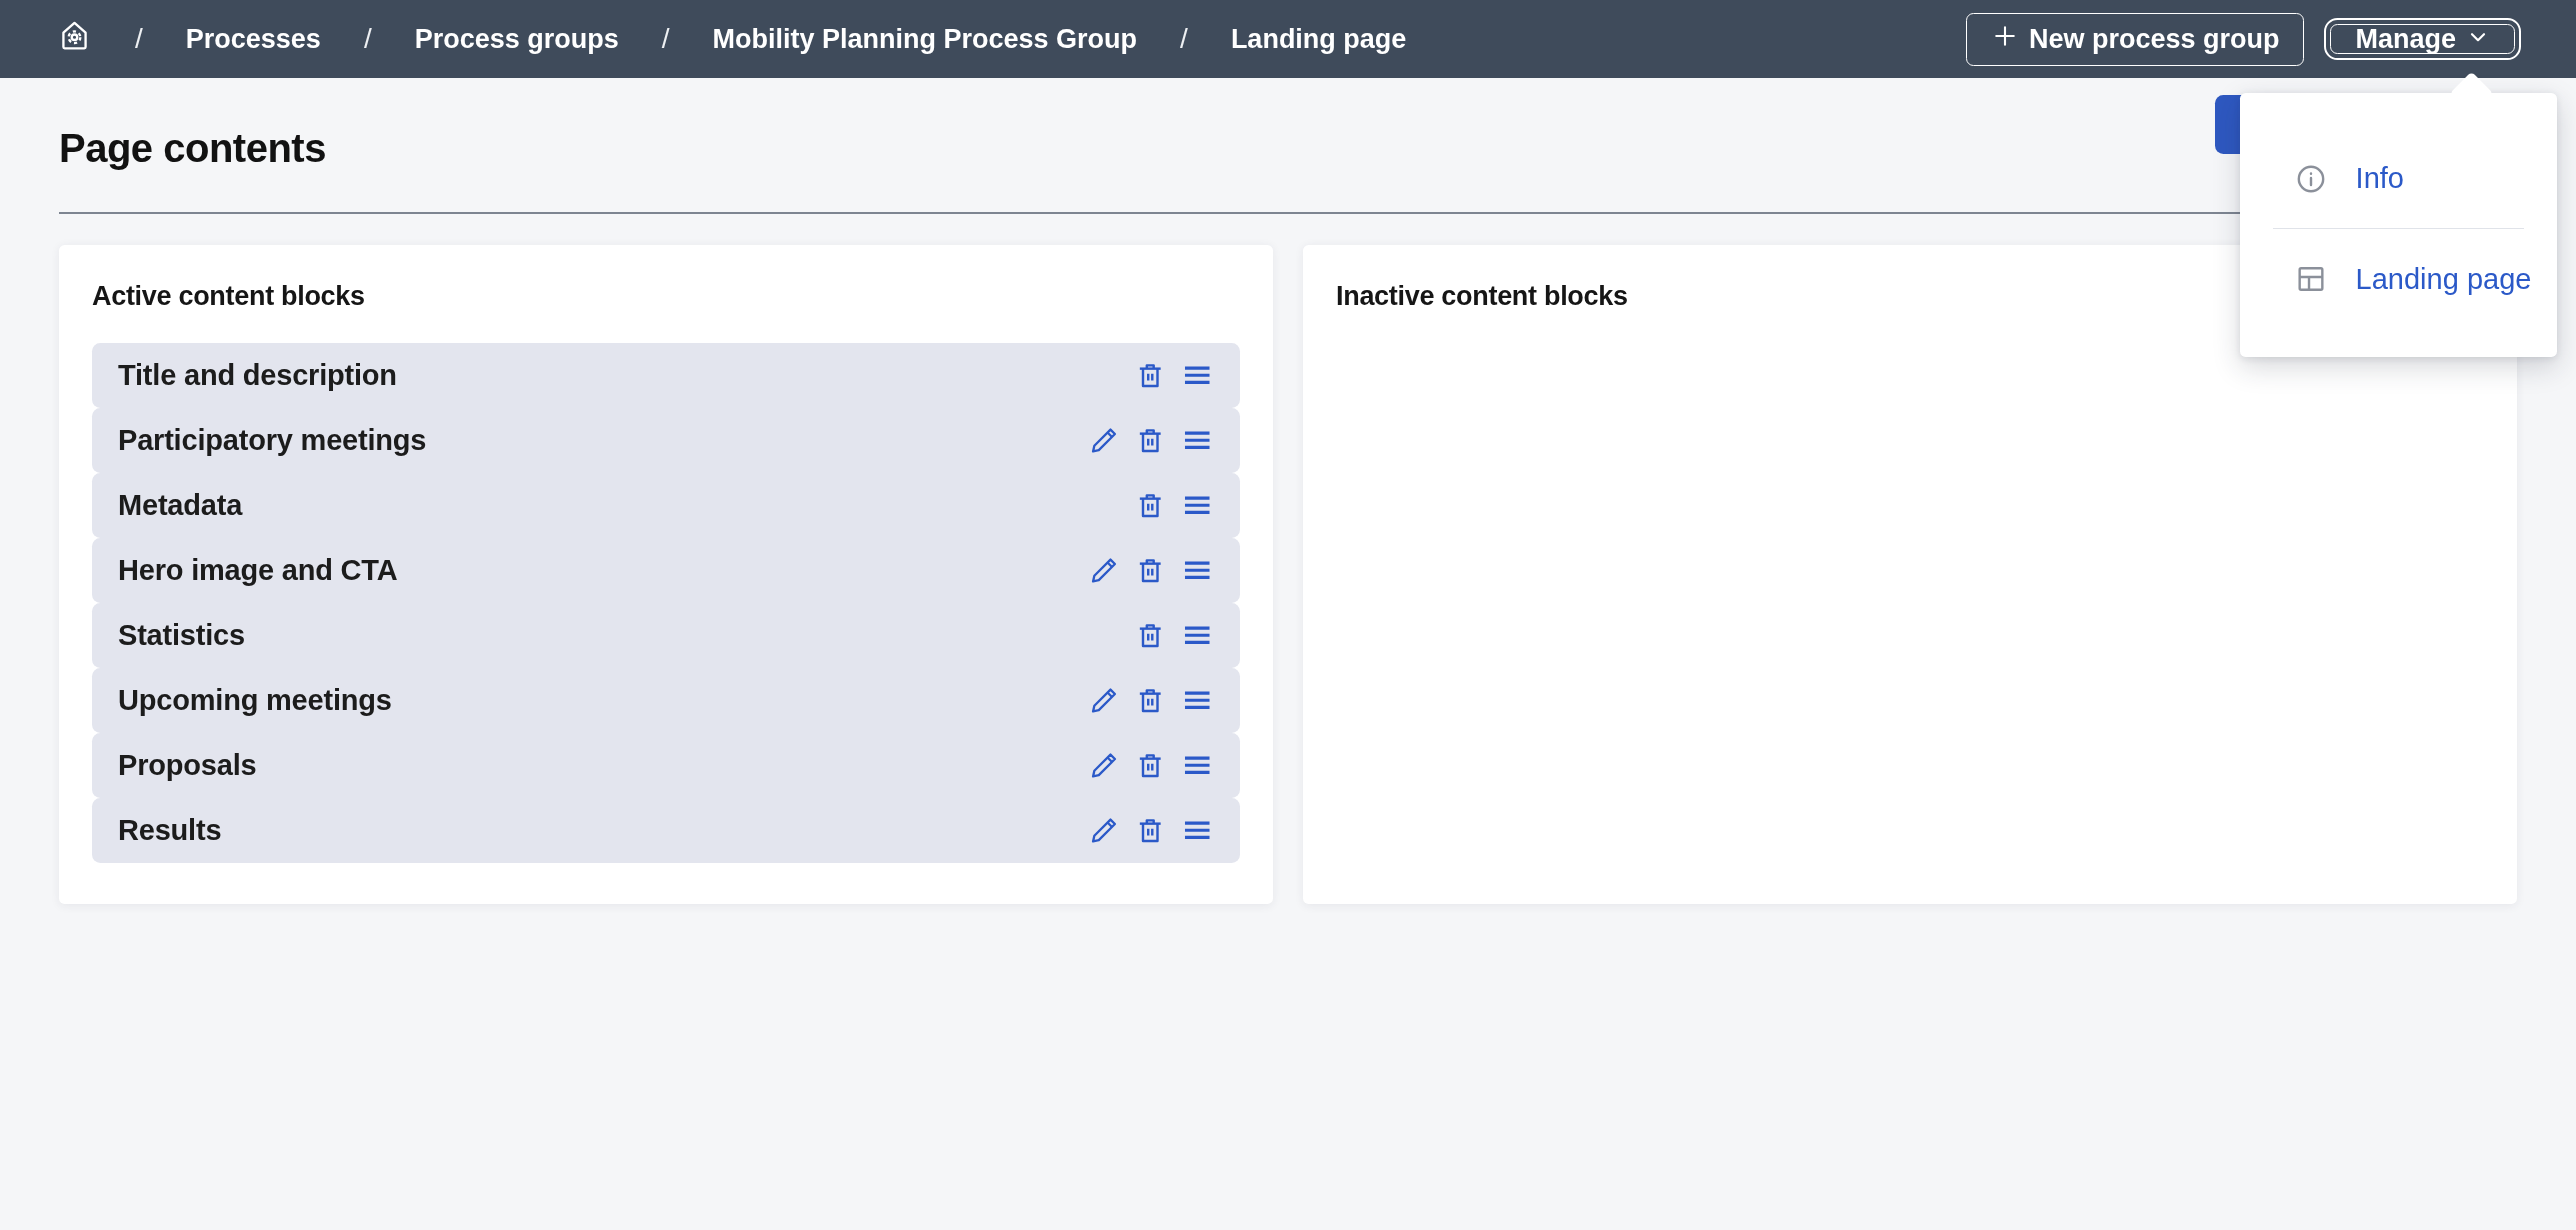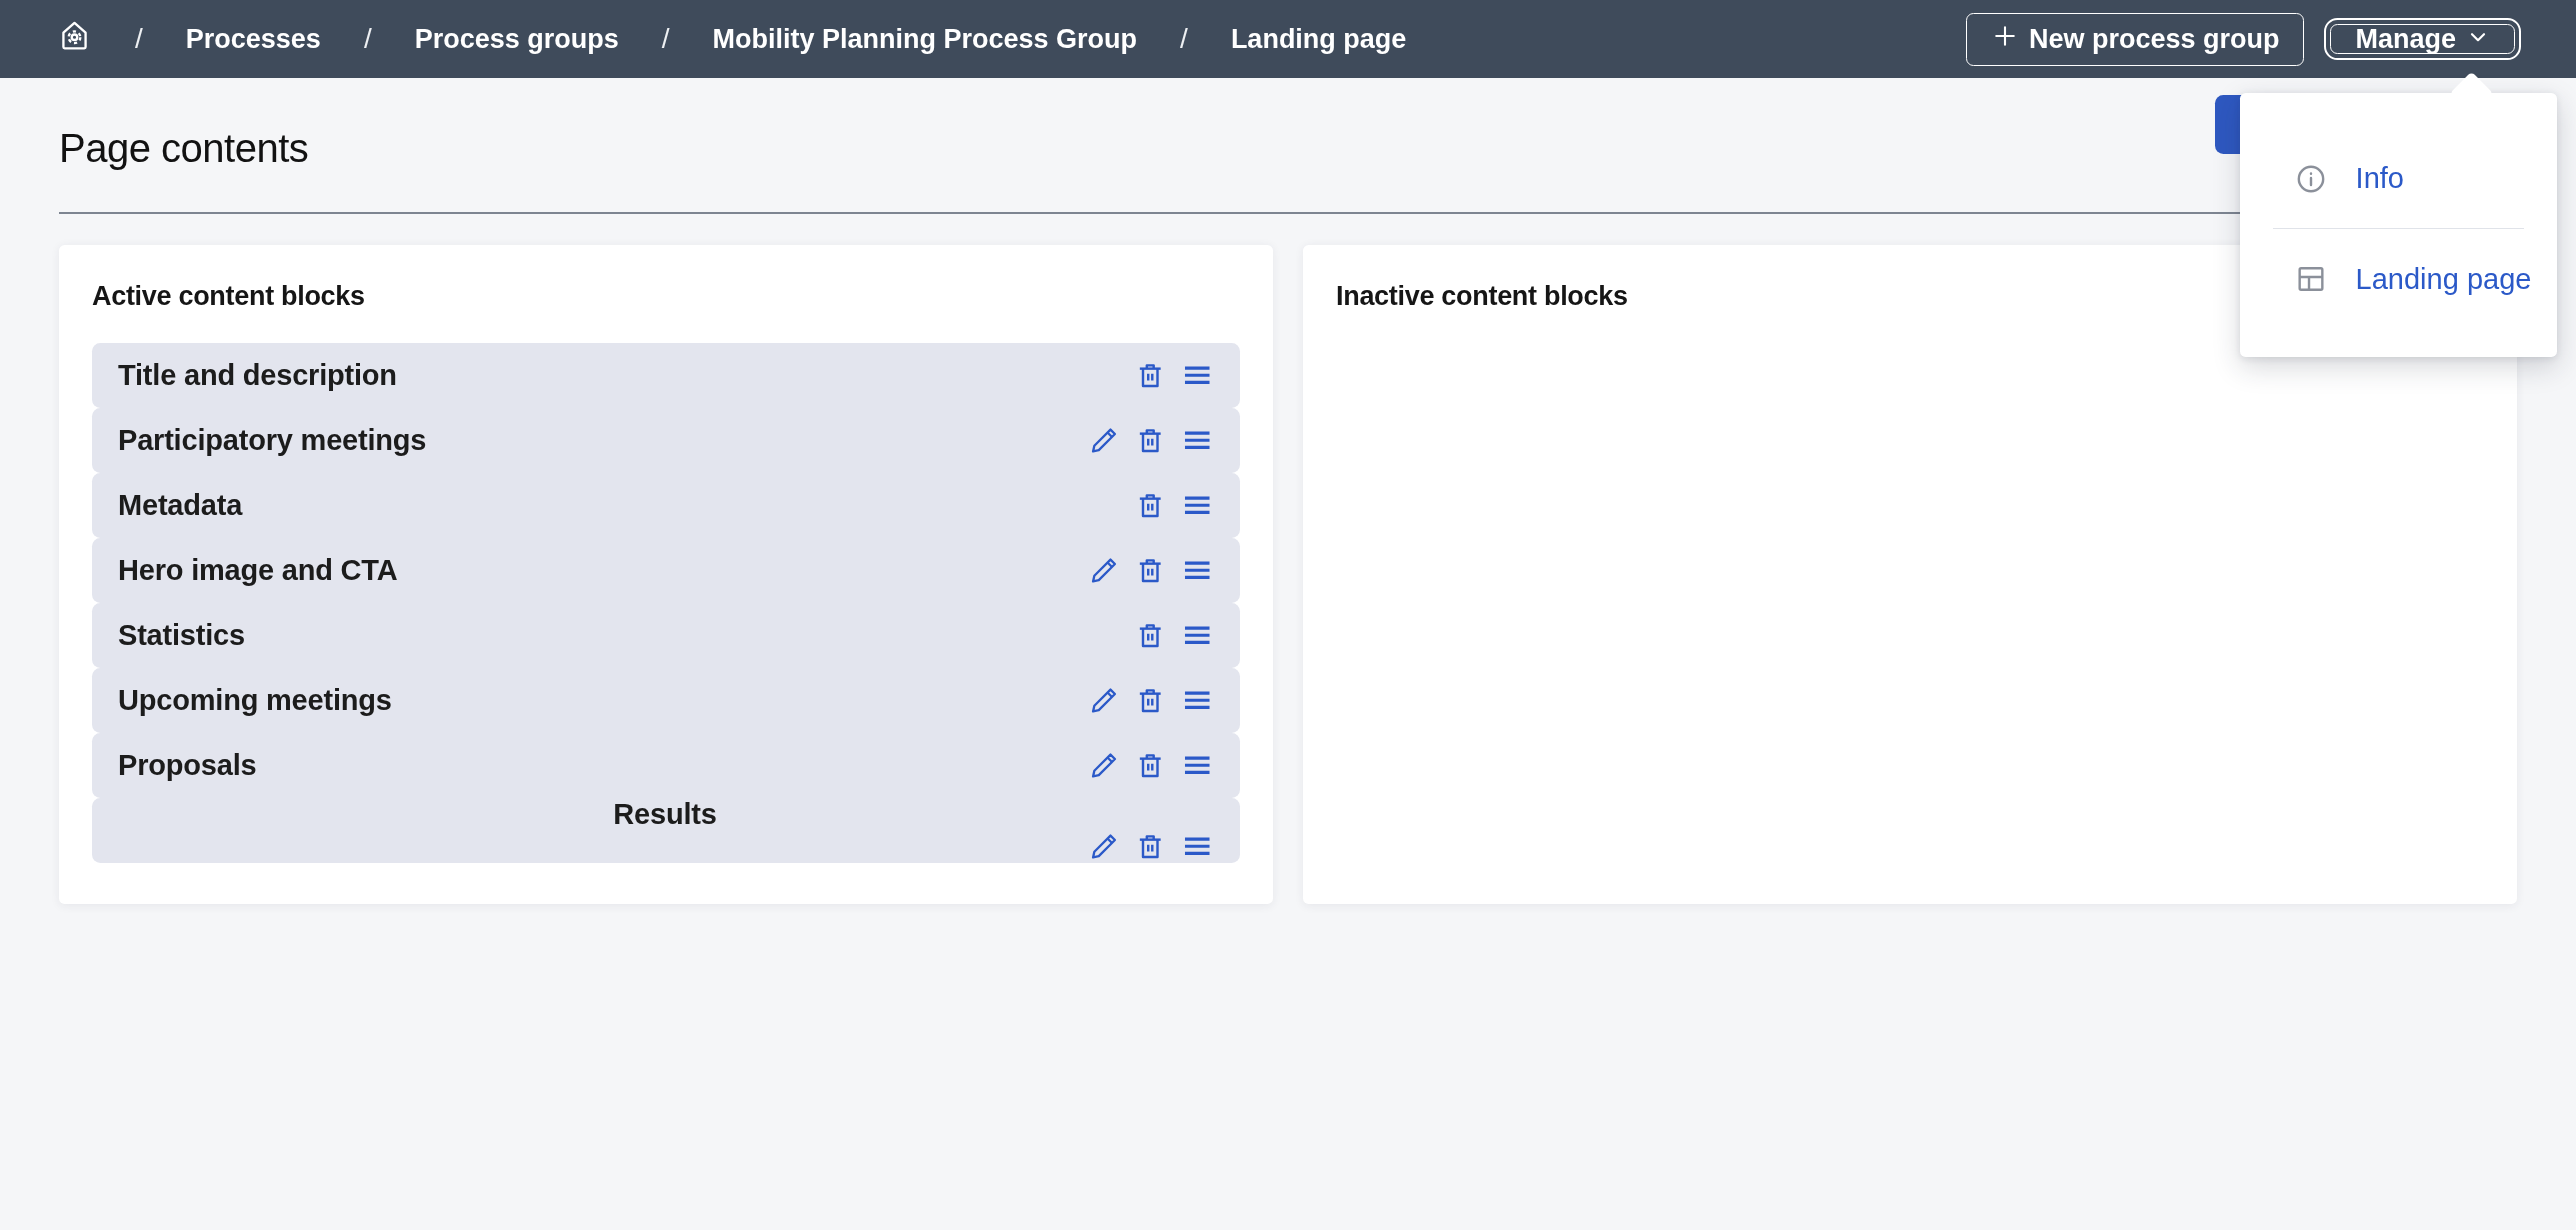--- a/index.html
+++ b/index.html
@@ -66,21 +66,21 @@
   
   .page-head {
     display: flex;
     align-items: center;
     justify-content: space-between;
     padding: 48px 59px 0;
     position: relative;
   }
   .page-title {
     font-size: 40px;
-    font-weight: 400;
+    font-weight: 700;
     color: #121212;
     letter-spacing: -0.5px;
   }
   .obscured-primary-btn {
     position: absolute;
     top: 95px;
     right: 176px;
     width: 185px;
     height: 59px;
     border: none;
@@ -117,21 +117,21 @@
     letter-spacing: -0.3px;
   }
   .block-row {
     height: 65px;
     background: #e3e5ee;
     border-radius: 8.3px;
     display: flex;
     align-items: center;
     padding: 0 28px 0 26px;
   }
-  .block-row:last-child { margin-bottom: 0; flex-direction: column; }
+  .block-row:last-child { margin-bottom: 0; }
   .block-label {
     font-size: 29px;
     font-weight: 700;
     color: #1c1c1c;
     letter-spacing: -0.2px;
   }
   .block-actions {
     margin-left: auto;
     display: flex;
     align-items: center;

